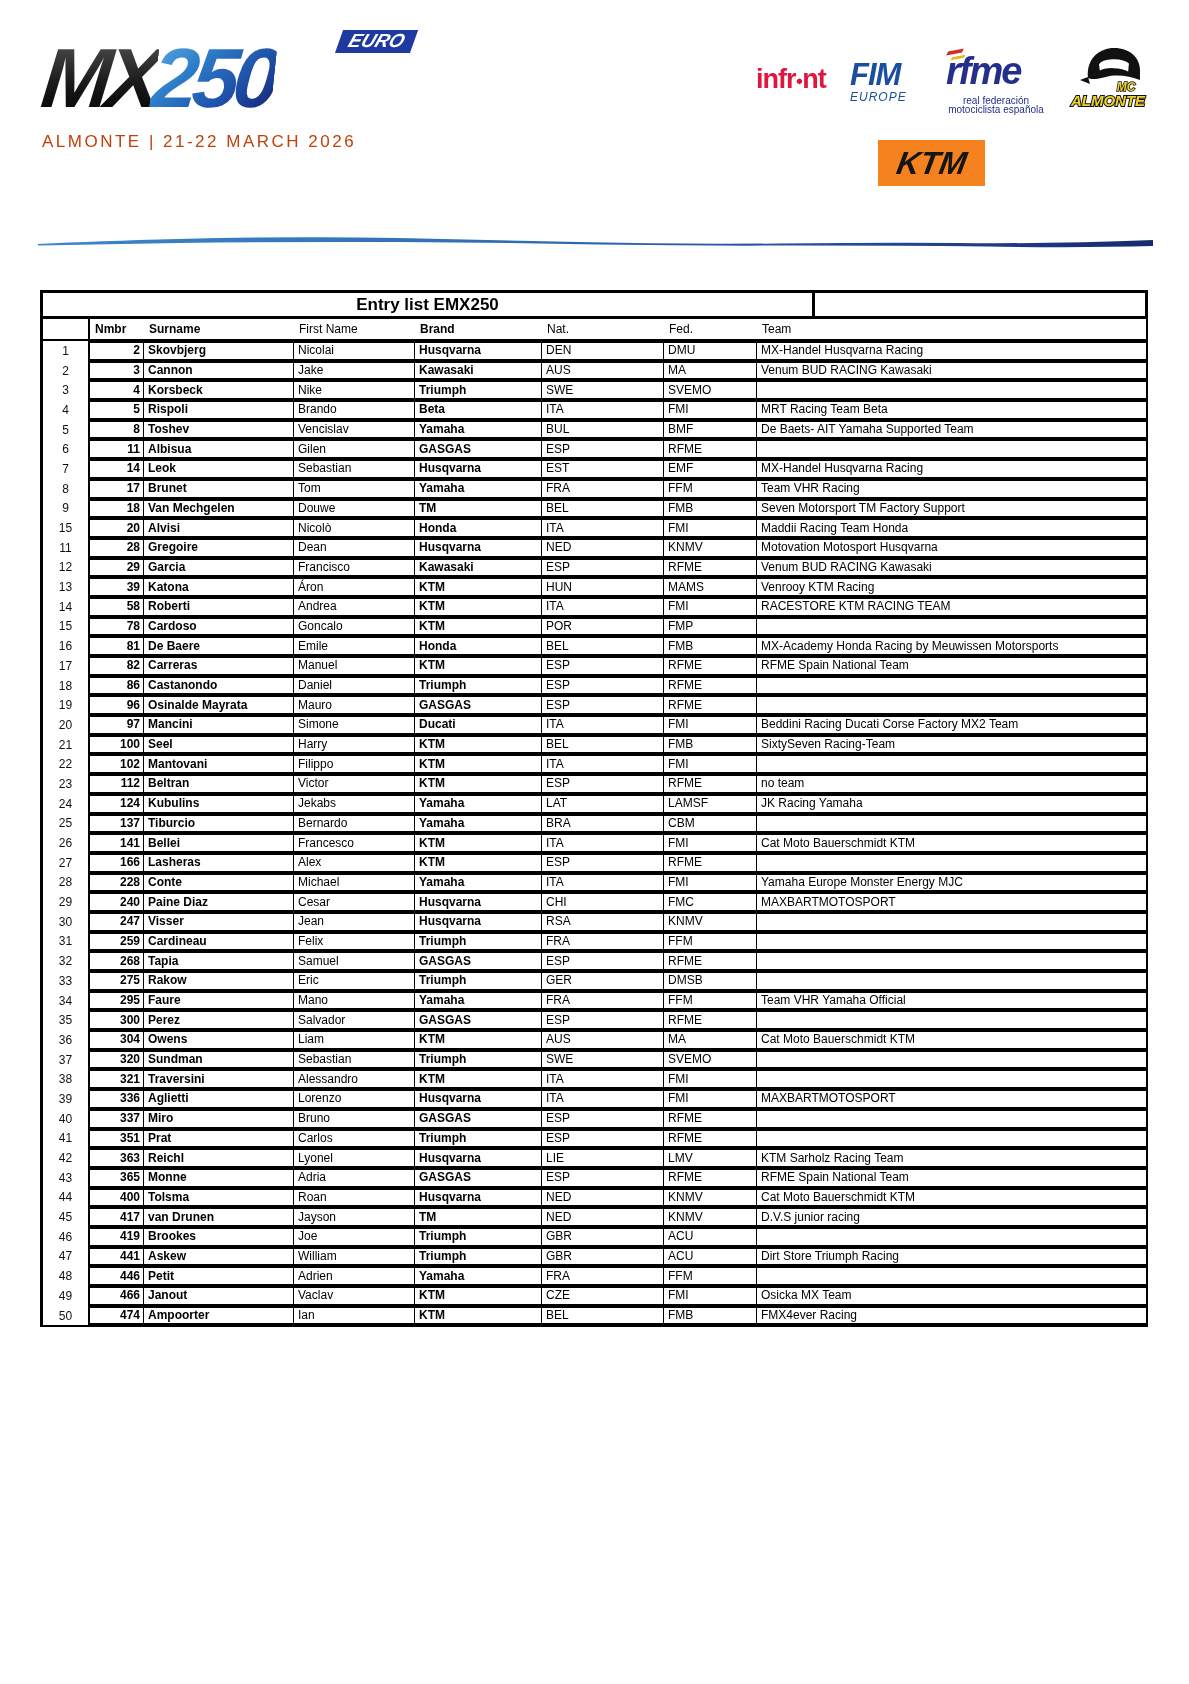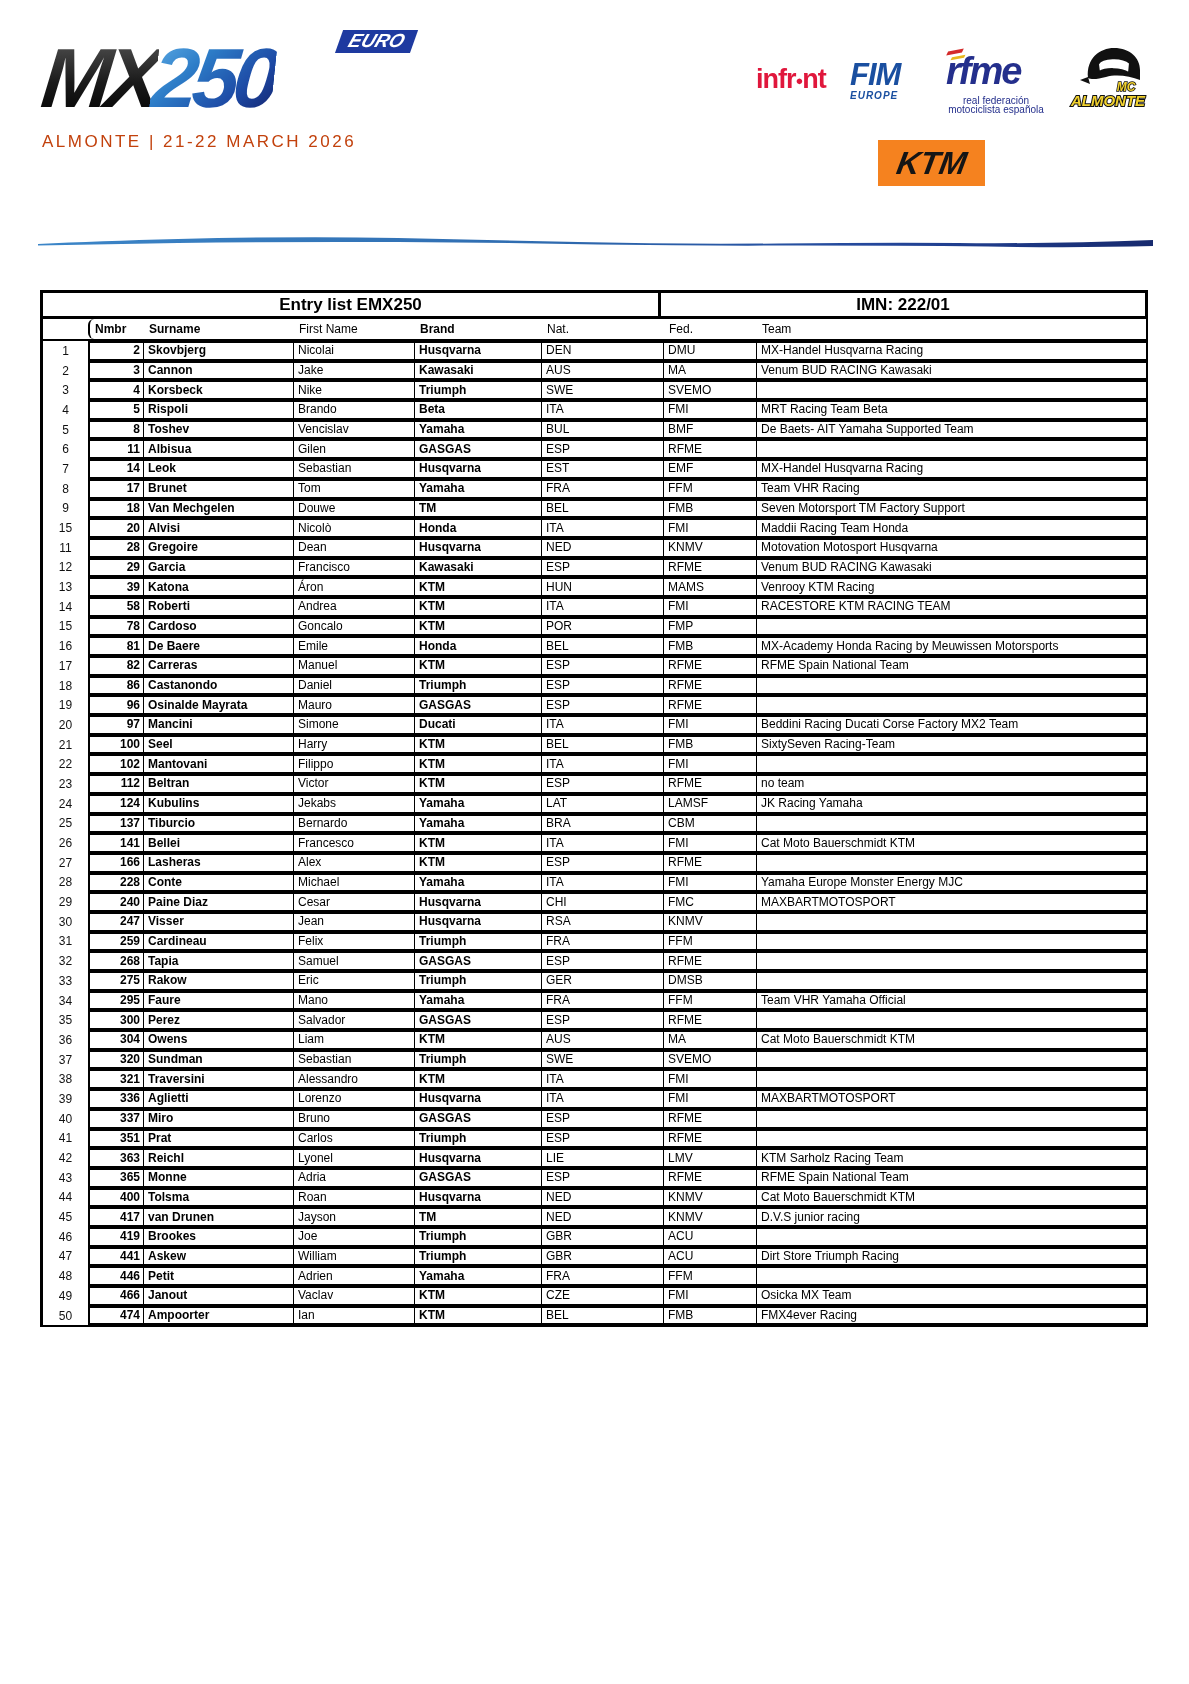--- a/index.html
+++ b/index.html
@@ -19,45 +19,45 @@
   .euro-badge { position:absolute; top:0; right:22px; background:#1e3aa0; color:#fff; font-style:italic;
         font-weight:800; font-size:19px; padding:0 10px 1px 10px; transform:skewX(-14deg); }
   .event-title { margin-top:8px; font-style:italic; font-weight:900; font-size:40px; letter-spacing:0; color:#0d0d0d; }
   .event-sub { margin-top:2px; font-size:17px; letter-spacing:2.5px; color:#c2410c; }
 
   .sponsor { position:absolute; }
   .infront { left:756px; top:64px; color:#e0173c; font-weight:700; font-size:27px; letter-spacing:-1px; }
   .infront .odot { display:inline-block; font-size:13px; vertical-align:3px; }
   .fim { left:850px; top:60px; color:#1a4fa0; text-align:left; width:66px; }
   .fim .fim-main { font-style:italic; font-weight:900; font-size:31px; line-height:30px; letter-spacing:-1px; }
-  .fim .fim-sub { font-style:italic; font-weight:700; font-size:10px; letter-spacing:1px; }
+  .fim .fim-sub { font-style:italic; font-weight:400; font-size:12px; letter-spacing:1px; }
   .rfme { left:946px; top:52px; color:#242f8c; width:100px; }
   .rfme .rfme-main { position:relative; font-style:italic; font-weight:900; font-size:38px; line-height:38px; letter-spacing:-2px; }
   .rfme .fleck-r { position:absolute; left:2px; top:-2px; width:14px; height:4px; background:#d42a2a; transform:skewX(-35deg) rotate(-12deg); }
   .rfme .fleck-y { position:absolute; left:6px; top:4px; width:12px; height:3px; background:#e8b71d; transform:skewX(-35deg) rotate(-12deg); }
   .rfme .rfme-sub { margin-top:6px; font-size:10px; line-height:9px; text-align:center; }
   .almonte { left:1060px; top:44px; width:96px; text-align:center; }
   .ktm { left:878px; top:140px; width:107px; height:46px; background:#f5821f; display:flex; align-items:center; justify-content:center; }
   .ktm span { font-style:italic; font-weight:900; font-size:32px; color:#151515; transform:skewX(-10deg); }
   .monster { left:1005px; top:128px; }
 
   
   .divider { position:absolute; left:38px; top:234px; }
 
   
   .tablewrap { position:absolute; left:40px; top:290px; width:1108px; }
   .titlebar { display:flex; border:3px solid #000; height:29px; }
-  .titlebar .t-left { width:618px; border-right:3px solid #000; display:flex; align-items:center; justify-content:center;
+  .titlebar .t-left { width:772px; border-right:3px solid #000; display:flex; align-items:center; justify-content:center;
         font-weight:700; font-size:17px; }
   .titlebar .t-right { flex:1; display:flex; align-items:center; justify-content:center; font-weight:700; font-size:17px; }
   .tframe { border-left:3px solid #000; border-bottom:2px solid #000; }
   .thead { display:flex; height:22px; border-right:2px solid #000; border-bottom:2px solid #000; }
   .thead .idx-sp { width:45px; }
   .thead .hmain { flex:1; display:grid; grid-template-columns:54px 150px 121px 127px 122px 93px 1fr;
-        border-left:2px solid #000; align-items:center;border-radius:6px; }
+        border-left:2px solid #000; align-items:center; }
   .thead .hc { font-size:12px; padding-left:5px; white-space:nowrap; }
   .thead .hb { font-weight:700; }
   .trow { display:flex; height:19.7px; }
   .trow .idx { width:45px; display:flex; align-items:center; justify-content:center; font-size:12px; color:#111; }
   .trow .rbox { flex:1; display:grid; grid-template-columns:54px 150px 121px 127px 122px 93px 1fr;
         border:2px solid #000; }
   .trow .c { font-size:12px; line-height:15px; display:flex; align-items:center; padding-left:4px;
         white-space:nowrap; overflow:hidden; border-right:1.5px solid #000; }
   .trow .c:last-child { border-right:none; }
   .trow .c.nmbr { justify-content:flex-end; padding-right:3px; padding-left:0; font-weight:700; }
@@ -111,21 +111,20 @@
         <stop offset="0.75" stop-color="#24479b"></stop>
         <stop offset="1" stop-color="#172a6e"></stop>
       </linearGradient>
     </defs>
     <path d="M0 10 Q60 7 140 5 Q260 2 360 4 Q450 6 540 8 Q640 10.5 740 9.5 Q840 8.5 920 9 Q1010 10 1115 6 L1115 12 Q1040 14 950 12.5 Q860 11.5 760 11.5 Q660 12 560 10.5 Q460 8.5 360 8 Q240 7.5 140 9 Q70 10 0 11.5 Z" fill="url(#dg)"></path>
   </svg>
 
   <section class="tablewrap">
     <div class="titlebar">
       <div class="t-left">Entry list EMX250</div>
-      <div class="t-right">IMN: 222/01</div>
     </div>
     <div class="tframe">
       <div class="thead">
         <div class="idx-sp"></div>
         <div class="hmain">
           <div class="hc hb">Nmbr</div>
           <div class="hc hb">Surname</div>
           <div class="hc">First Name</div>
           <div class="hc hb">Brand</div>
           <div class="hc">Nat.</div>

